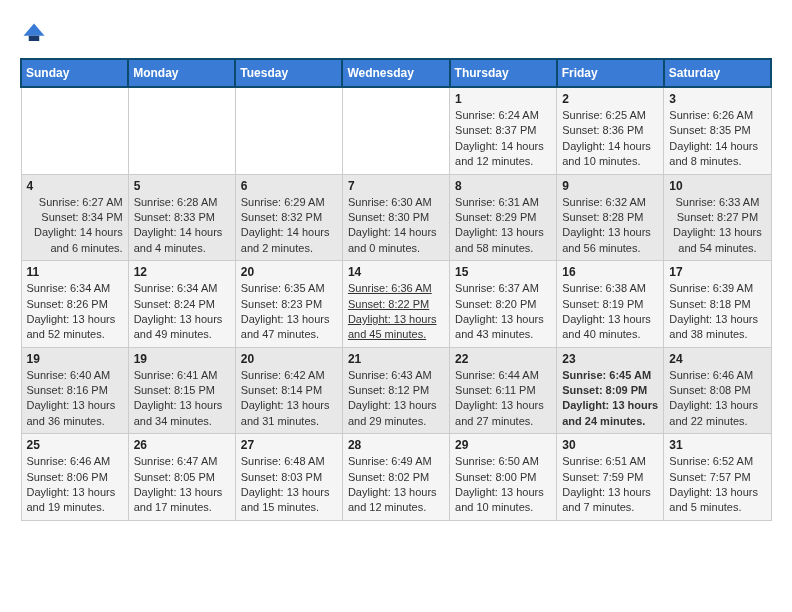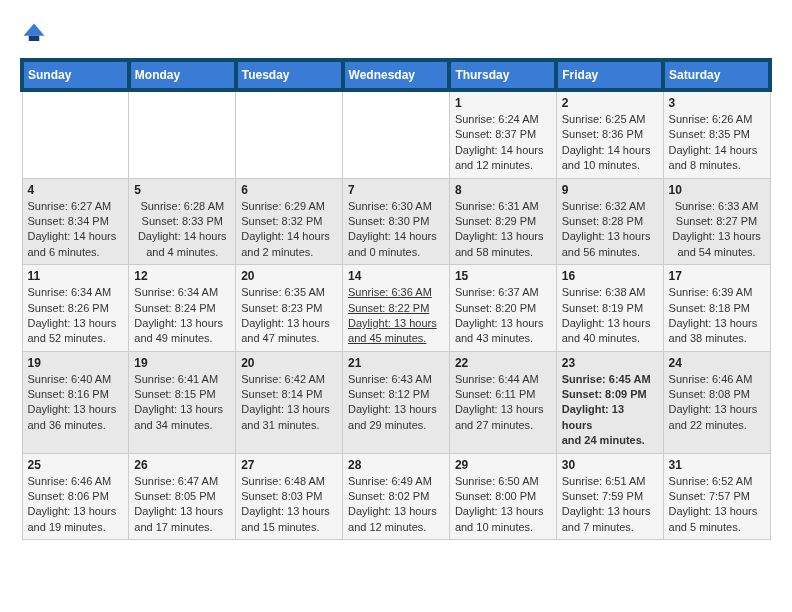--- a/index.html
+++ b/index.html
@@ -51,21 +51,21 @@
       border-collapse: collapse;
       font-size: 11px;
     }
     thead tr th {
       background: #3a7bd5;
       color: #fff;
       padding: 6px 4px;
       text-align: left;
       font-size: 12px;
       font-weight: bold;
-      border: 4px solid #0c4a6e;
+      border: 2px solid #0c4a6e;
     }
     tbody tr td {
       vertical-align: top;
       border: 1px solid #ccc;
       padding: 4px 5px;
       height: 80px;
       width: calc(100% / 7);
       background: #fff;
     }
     tbody tr:nth-child(odd) td {
@@ -147,28 +147,28 @@
           <span class="day-num">3</span>
           <div class="day-info" style="white-space: pre-line;">Sunrise: 6:26 AM
 Sunset: 8:35 PM
 Daylight: 14 hours
 and 8 minutes.</div>
         </td>
       </tr>
       <tr>
         <td>
           <span class="day-num">4</span>
-          <div class="day-info" style="white-space: pre-line;">Sunrise: 6:27 AM
+          <div class="day-info" style="white-space: pre-line; text-align: right;">Sunrise: 6:27 AM
 Sunset: 8:34 PM
 Daylight: 14 hours
 and 6 minutes.</div>
         </td>
         <td>
           <span class="day-num">5</span>
-          <div class="day-info" style="white-space: pre-line; text-align: center;">Sunrise: 6:28 AM
+          <div class="day-info" style="white-space: pre-line;">Sunrise: 6:28 AM
 Sunset: 8:33 PM
 Daylight: 14 hours
 and 4 minutes.</div>
         </td>
         <td>
           <span class="day-num">6</span>
           <div class="day-info" style="white-space: pre-line;">Sunrise: 6:29 AM
 Sunset: 8:32 PM
 Daylight: 14 hours
 and 2 minutes.</div>

